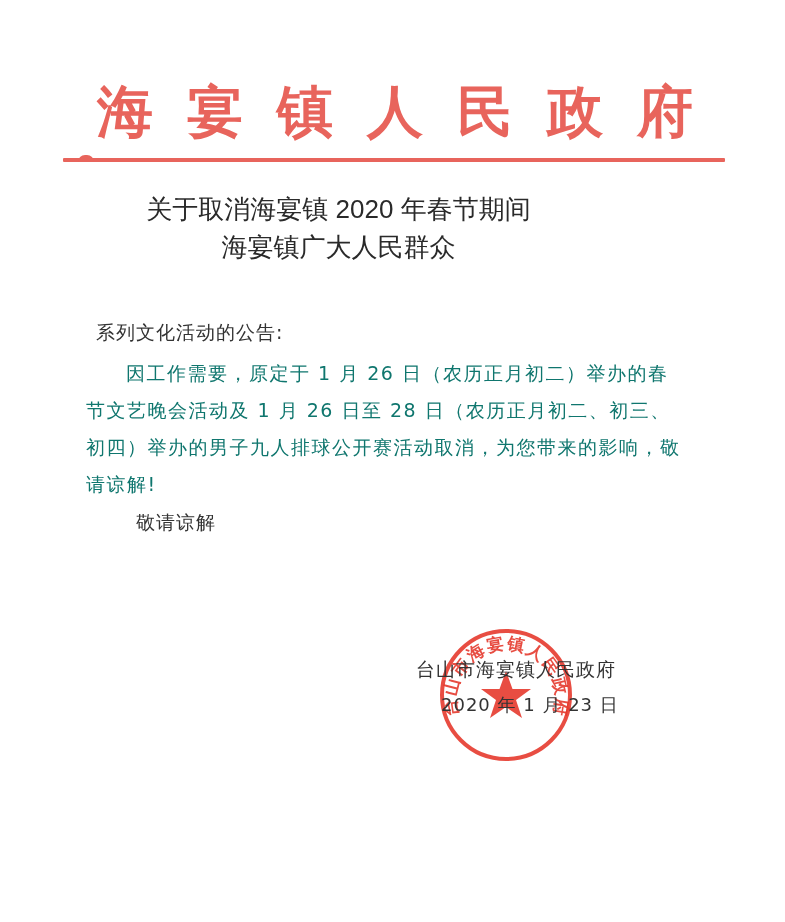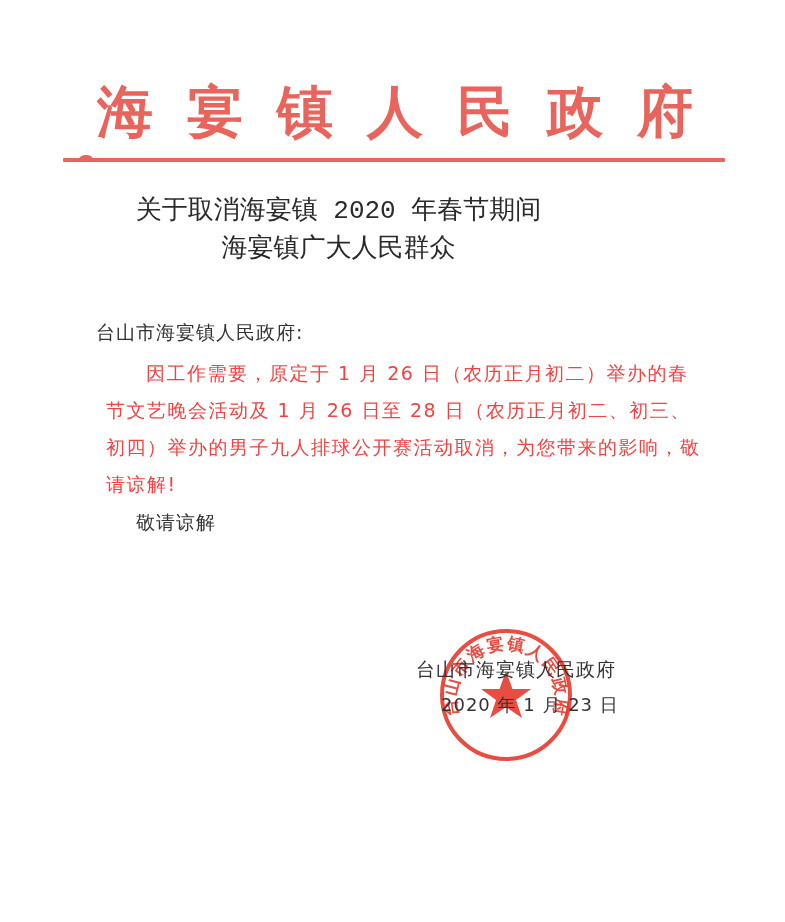--- a/index.html
+++ b/index.html
@@ -17,31 +17,31 @@
   .rule {
     position:absolute; left:63px; top:158px; width:662px; height:4px;
     background:#e8645c; border-radius:1px;
   }
   .rule-bump {
     position:absolute; left:78px; top:155px; width:16px; height:4px;
     border-top:3px solid #e8645c; border-radius:8px 8px 0 0;
   }
   .title {
     position:absolute; left:0; width:677px; text-align:center;
-    font-family:Liberation Mono, monospace; font-size:26px; color:#2a2a2a;
+    font-family:Liberation Sans, sans-serif; font-size:26px; color:#2a2a2a;
   }
   .title.l1 { top:192px; }
   .title.l2 { top:230px; }
   .salutation {
     position:absolute; left:96px; top:320px; font-size:19px; color:#333;
     font-family:"DejaVu Sans", sans-serif; letter-spacing:1px;
   }
   .para {
-    position:absolute; left:106px; top:355px; width:600px;
-    font-size:19px; line-height:37px; color:#ef4444;
+    position:absolute; left:86px; top:355px; width:600px;
+    font-size:19px; line-height:37px; color:#0f766e;
     font-family:"DejaVu Sans", sans-serif; letter-spacing:1.5px;
     text-indent:40px;
   }
   .closing {
     position:absolute; left:136px; top:510px; font-size:19px; color:#333;
     font-family:"DejaVu Sans", sans-serif; letter-spacing:1px;
   }
   .stamp {
     position:absolute; left:438px; top:627px; width:136px; height:136px;
   }
@@ -65,21 +65,21 @@
   <span>民</span>
   <span>政</span>
   <span>府</span>
 </div>
 <div class="rule"></div>
 <div class="rule-bump"></div>
 
 <div class="title l1">关于取消海宴镇 2020 年春节期间</div>
 <div class="title l2">海宴镇广大人民群众</div>
 
-<div class="salutation">台山市海宴镇人民政府:</div>
+<div class="salutation">系列文化活动的公告:</div>
 <div class="para">因工作需要，原定于 1 月 26 日（农历正月初二）举办的春节文艺晚会活动及 1 月 26 日至 28 日（农历正月初二、初三、初四）举办的男子九人排球公开赛活动取消，为您带来的影响，敬请谅解!</div>
 <div class="closing">敬请谅解</div>
 
 <svg class="stamp" viewBox="0 0 136 136">
   <defs>
     <path id="arc" d="M 22 92 A 50 50 0 1 1 114 92"></path>
   </defs>
   <circle cx="68" cy="68" r="64" fill="none" stroke="#e53a2e" stroke-width="4" opacity="0.9"></circle>
   <text font-size="17" font-weight="bold" fill="#e53a2e" opacity="0.9" font-family="DejaVu Serif, serif" letter-spacing="2">
     <textPath href="#arc" startOffset="2%">台山市海宴镇人民政府</textPath>

